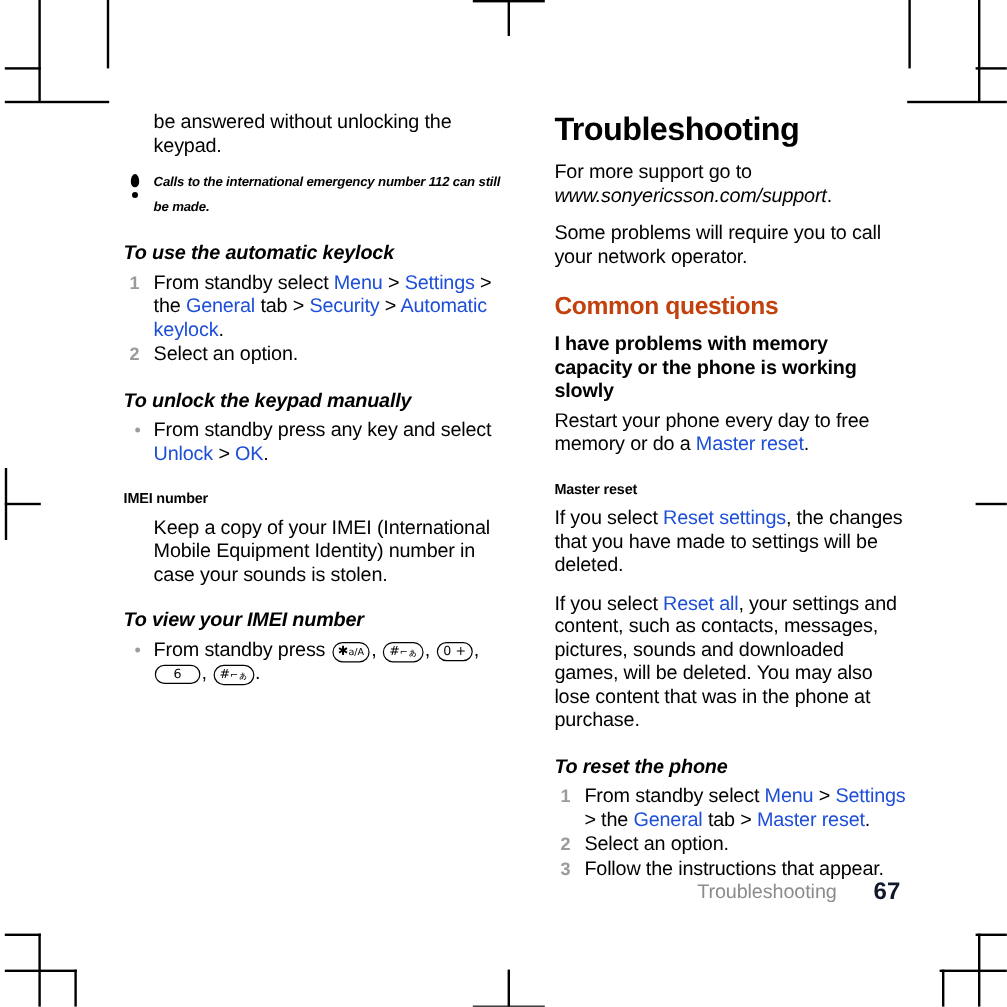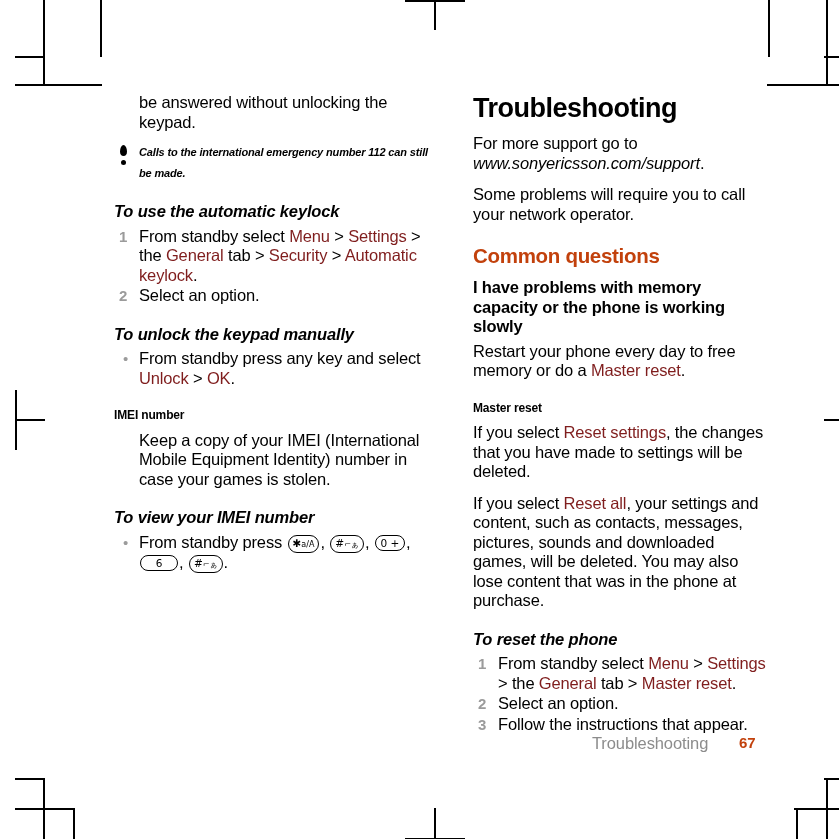--- a/index.html
+++ b/index.html
@@ -8,21 +8,21 @@
     font-family:"Liberation Sans","DejaVu Sans",sans-serif;
     color:#000000;
   }
 
   
   .mark{position:absolute;background:#000;}
   .mark.h{height:2px;}
   .mark.v{width:2px;}
 
   
-  .page{position:absolute;left:15px;top:0;width:664px;height:839px;}
+  .page{position:absolute;left:4px;top:0;width:664px;height:839px;}
 
   .col{position:absolute;top:93px;}
   .col-left{left:99px;width:320px;}
   .col-right{left:458px;width:295px;}
 
   
   .para{
     font-size:16.5px;line-height:19.5px;margin:0 0 12px 0;
     letter-spacing:-0.15px;
   }
@@ -43,21 +43,21 @@
   }
   h3.sub{
     font-size:12px;line-height:19.5px;font-weight:bold;
     margin:18px 0 5px 0;letter-spacing:-0.15px;
   }
   h4.task{
     font-size:16.5px;line-height:19.5px;font-weight:bold;font-style:italic;
     margin:19px 0 5px 0;letter-spacing:-0.15px;
   }
 
-  .red{color:#7f1d1d;}
+  .red{color:#1d4ed8;}
   .ital{font-style:italic;}
 
   
   .note{position:relative;margin:0 0 5px 0;padding-left:25px;}
   .note .txt{
     font-size:11px;line-height:19.5px;font-style:italic;font-weight:bold;
     letter-spacing:-0.15px;
   }
   .excl{position:absolute;left:5px;top:3px;width:9px;height:20px;}
   .excl .drop{
@@ -97,22 +97,22 @@
 
   
   .footer{
     position:absolute;left:0;top:733px;width:839px;height:22px;
   }
   .footer .chap{
     position:absolute;left:577px;top:0;color:#8c8c8c;
     font-size:16.5px;line-height:20px;letter-spacing:-0.1px;
   }
   .footer .pg{
-    position:absolute;left:724px;top:0;color:#c2410c;font-weight:bold;
-    font-size:15px;line-height:20px;
+    position:absolute;left:724px;top:0;color:#0f172a;font-weight:bold;
+    font-size:20px;line-height:20px;
   }
 </style>
 </head>
 <body>
 
 <div class="page">
 
   <div class="mark v" style="left:28px;top:0;height:85px;"></div>
   <div class="mark h" style="left:0;top:84px;width:87px;"></div>
   <div class="mark v" style="left:85px;top:0;height:57px;"></div>
@@ -170,21 +170,21 @@
 
     <h4 class="task indent">To unlock the keypad manually</h4>
 
     <ul class="steps">
       <li>
         <span class="bul">•</span><span>From standby press any key and select </span><span class="red">Unlock</span><span> &gt; </span><span class="red">OK</span><span>.</span>
       </li>
     </ul>
 
     <h3 class="sub indent">IMEI number</h3>
-    <p class="para indent">Keep a copy of your IMEI (International Mobile Equipment Identity) number in case your games is stolen.</p>
+    <p class="para indent">Keep a copy of your IMEI (International Mobile Equipment Identity) number in case your sounds is stolen.</p>
 
     <h4 class="task indent">To view your IMEI number</h4>
 
     <ul class="steps">
       <li>
         <span class="bul">•</span><span>From standby press </span><span class="key"><span>✱</span><span class="sm">a/A</span></span><span>, </span><span class="key"><span>#</span><span class="sm">⌐ぁ</span></span><span>, </span><span class="key"><span>0</span> <span>+</span></span><span>, </span><span class="key" style="min-width:28px;"><span>6</span></span><span>, </span><span class="key"><span>#</span><span class="sm">⌐ぁ</span></span><span>.</span>
       </li>
     </ul>
 
   </div>

